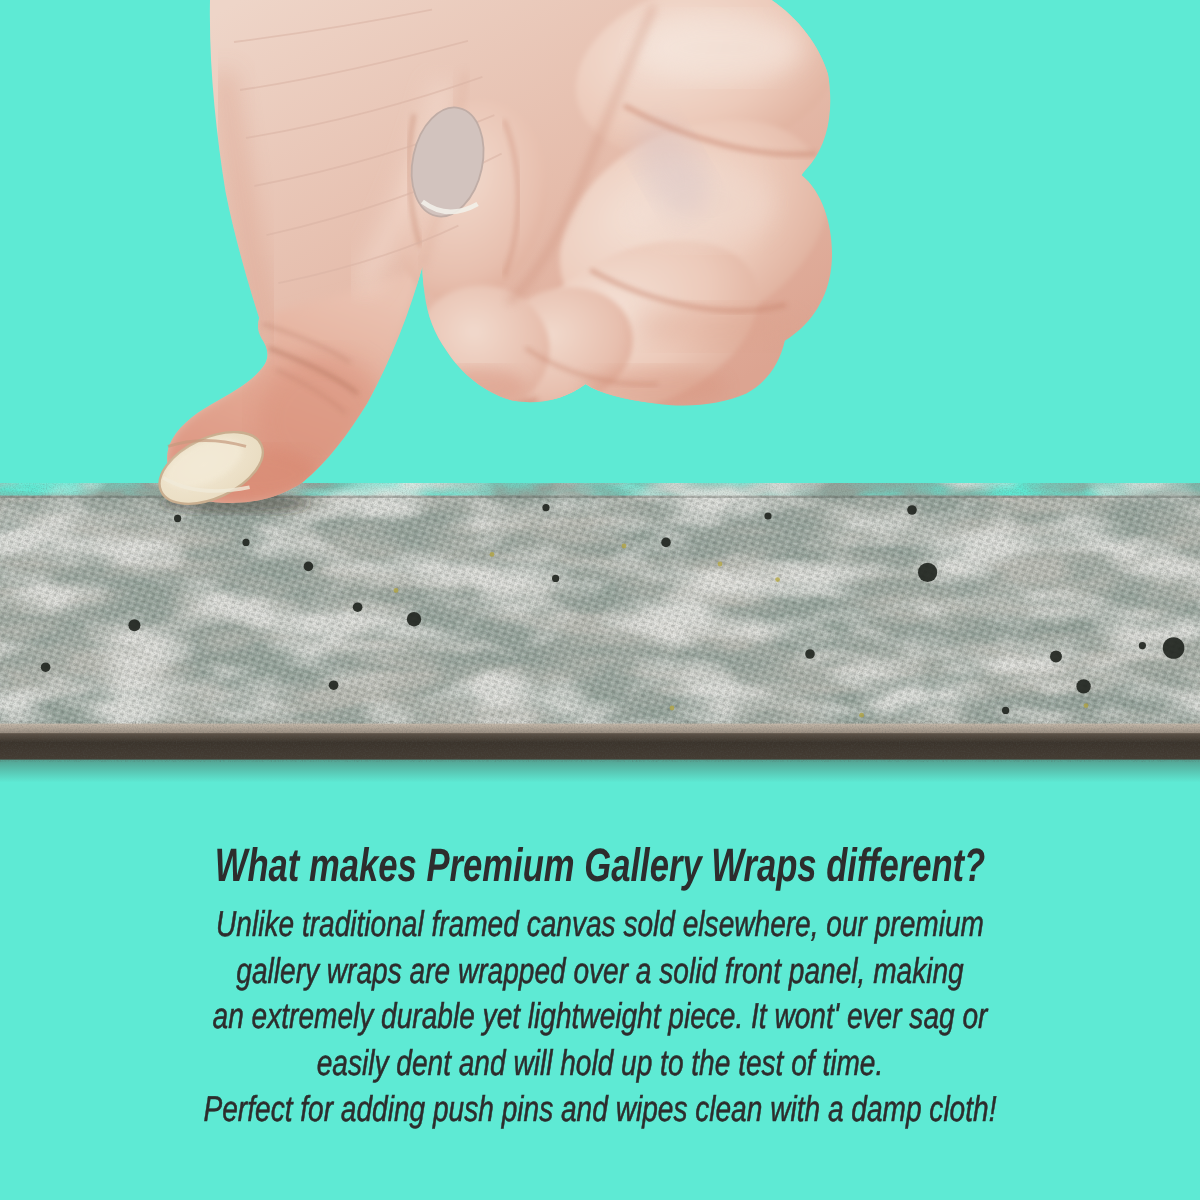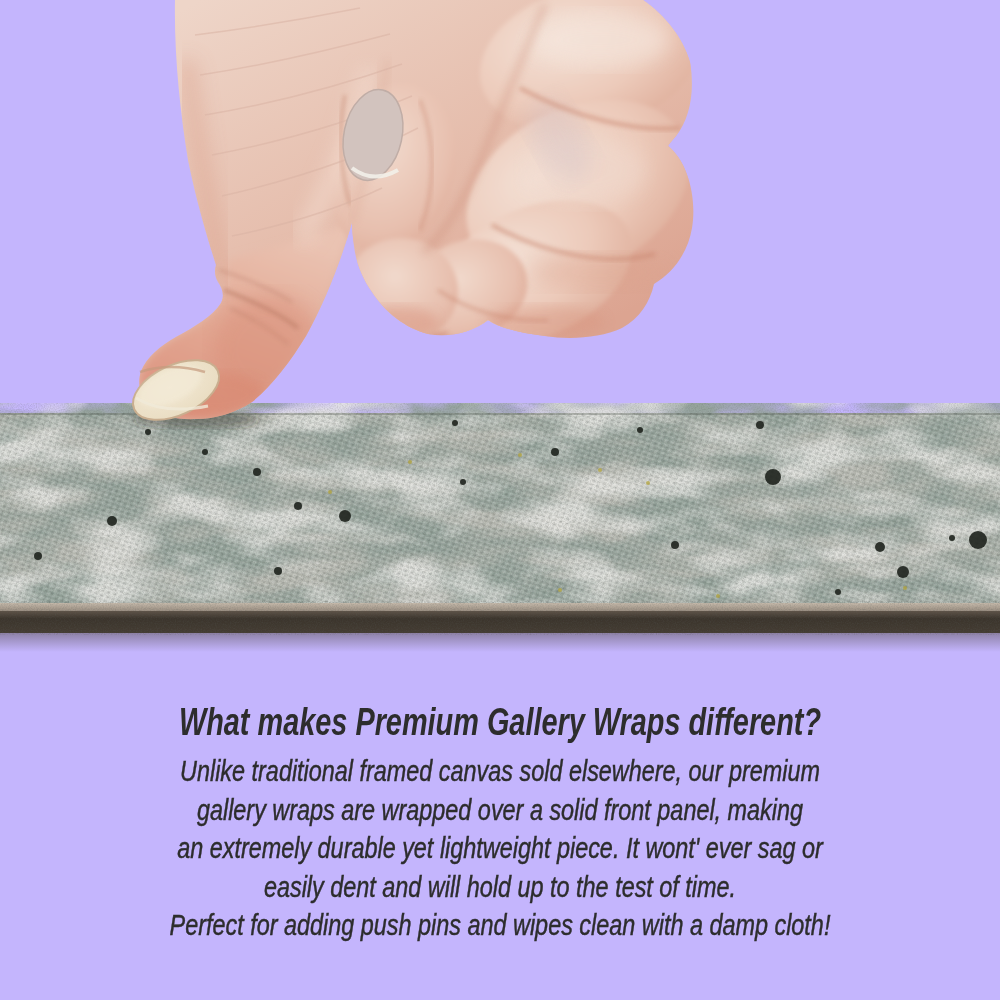--- a/index.html
+++ b/index.html
@@ -1,17 +1,17 @@
 <!DOCTYPE html>
 <html><head>
 <meta charset="utf-8">
 <style>
   html,body{margin:0;padding:0;background:#ffffff;}
   body{width:1000px;height:1000px;font-family:"Liberation Sans",sans-serif;}
-  .stage{position:relative;width:1000px;height:1000px;overflow:hidden;background:#c4b5fd;}
+  .stage{position:relative;width:1000px;height:1000px;overflow:hidden;background:#5eead4;}
   .photo{position:absolute;top:0;left:0;display:block;}
   .copy{position:absolute;top:700px;left:0;width:1000px;text-align:center;font-style:italic;color:#2d2d2d;}
   .headline{
     font-size:39px;font-weight:bold;line-height:44px;margin:0 0 8px 0;
     transform:scaleX(0.74);transform-origin:50% 50%;white-space:nowrap;
   }
   .bodyline{
     font-size:30px;font-weight:normal;line-height:38.5px;
     -webkit-text-stroke:0.45px currentColor;
     transform:scaleX(0.78);transform-origin:50% 50%;white-space:nowrap;

